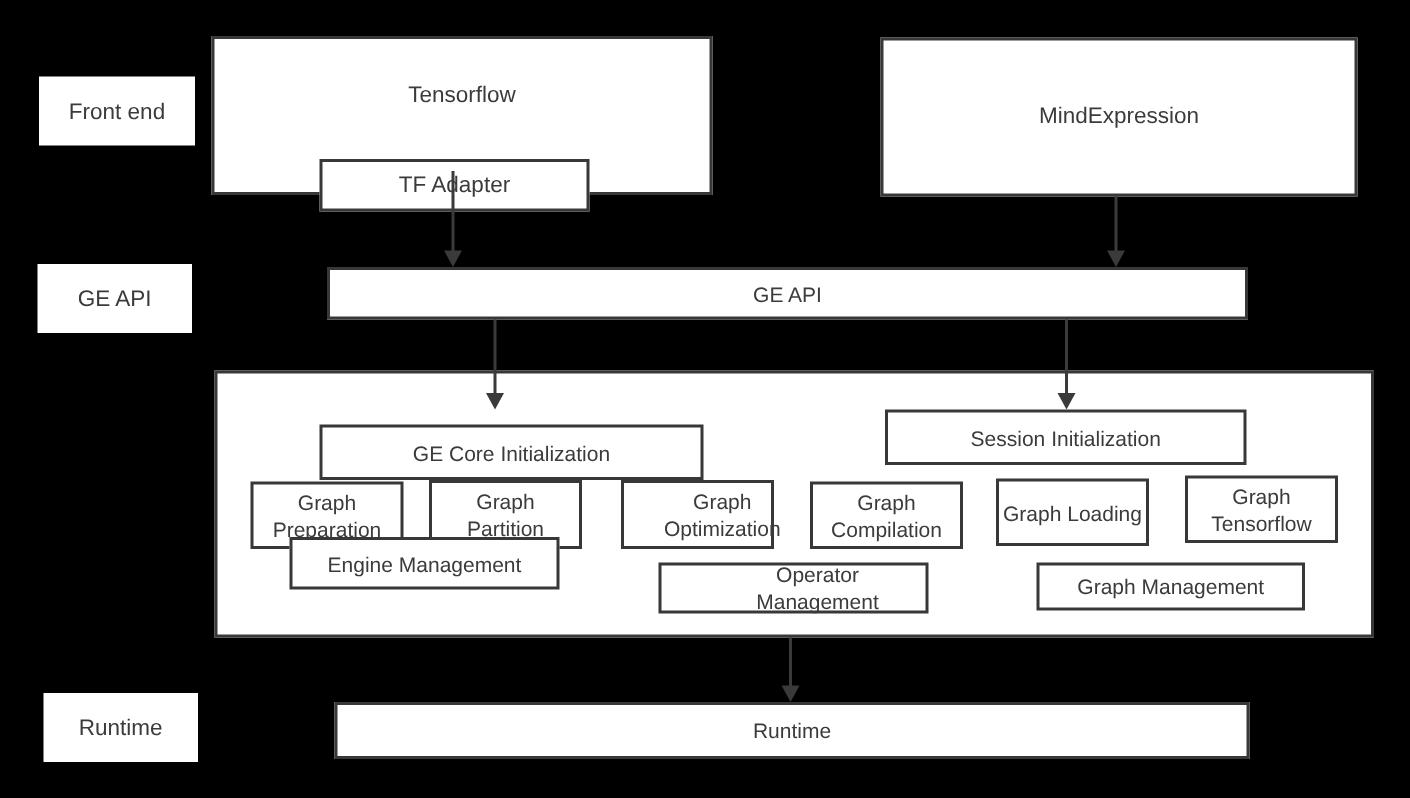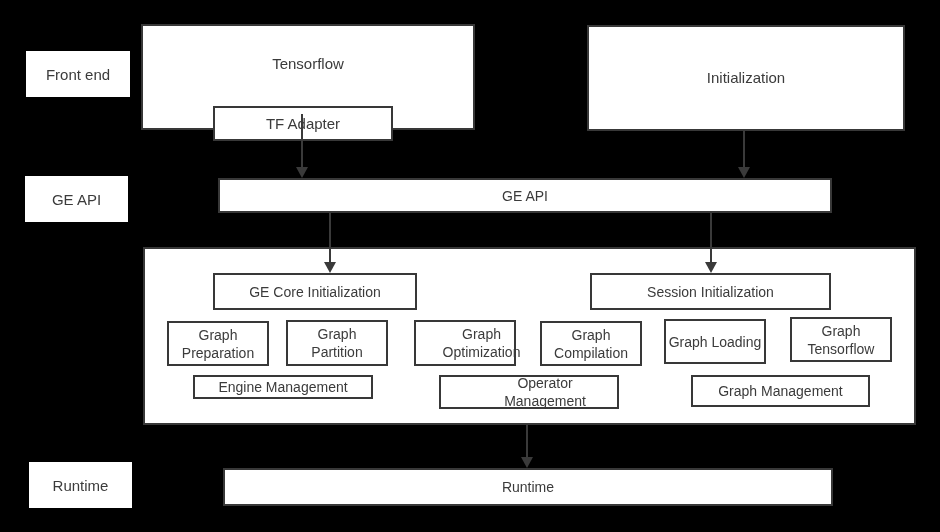--- a/index.html
+++ b/index.html
@@ -95,37 +95,37 @@
 
   <div class="layer-label" style="left:26px; top:51px; width:104px; height:46px;">Front end</div>
   <div class="layer-label" style="left:25px; top:176px; width:103px; height:46px;">GE API</div>
   <div class="layer-label" style="left:29px; top:462px; width:103px; height:46px;">Runtime</div>
 
   <div class="box" style="left:141px; top:24px; width:334px; height:106px;">
     <div class="tensorflow-title">Tensorflow</div>
     <div class="tf-adapter">TF Adapter</div>
   </div>
 
-  <div class="box big-title" style="left:587px; top:25px; width:318px; height:106px;">Initialization</div>
+  <div class="box big-title" style="left:587px; top:25px; width:318px; height:106px;">MindExpression</div>
 
   <div class="box" style="left:218px; top:178px; width:614px; height:35px;">GE API</div>
 
   <div class="box" style="left:143px; top:247px; width:773px; height:178px; z-index:1;"></div>
 
-  <div class="box module" style="left:213px; top:273px; width:204px; height:37px;">GE Core Initialization</div>
+  <div class="box module" style="left:213px; top:283px; width:256px; height:37px;">GE Core Initialization</div>
   <div class="box module" style="left:590px; top:273px; width:241px; height:37px;">Session Initialization</div>
 
   <div class="box module" style="left:286px; top:320px; width:102px; height:46px;">Graph Partition</div>
   <div class="box module" style="left:167px; top:321px; width:102px; height:45px;">Graph Preparation</div>
   <div class="box module" style="left:414px; top:320px; width:102px; height:46px;padding-left:35px;">Graph Optimization</div>
   <div class="box module" style="left:540px; top:321px; width:102px; height:45px;">Graph Compilation</div>
   <div class="box module" style="left:664px; top:319px; width:102px; height:45px;">Graph Loading</div>
   <div class="box module" style="left:790px; top:317px; width:102px; height:45px;">Graph Tensorflow</div>
 
-  <div class="box module" style="left:193px; top:375px; width:180px; height:24px;">Engine Management</div>
+  <div class="box module" style="left:193px; top:358px; width:180px; height:35px;">Engine Management</div>
   <div class="box module" style="left:439px; top:375px; width:180px; height:34px;padding-left:34px;">Operator Management</div>
   <div class="box module" style="left:691px; top:375px; width:179px; height:32px;">Graph Management</div>
 
   <div class="box" style="left:223px; top:468px; width:610px; height:38px;">Runtime</div>
 
   <div class="arrow" style="left:296px; top:114px; height:64px;">
     <div class="shaft"></div>
     <div class="head"></div>
   </div>
   <div class="arrow" style="left:738px; top:131px; height:47px;">

